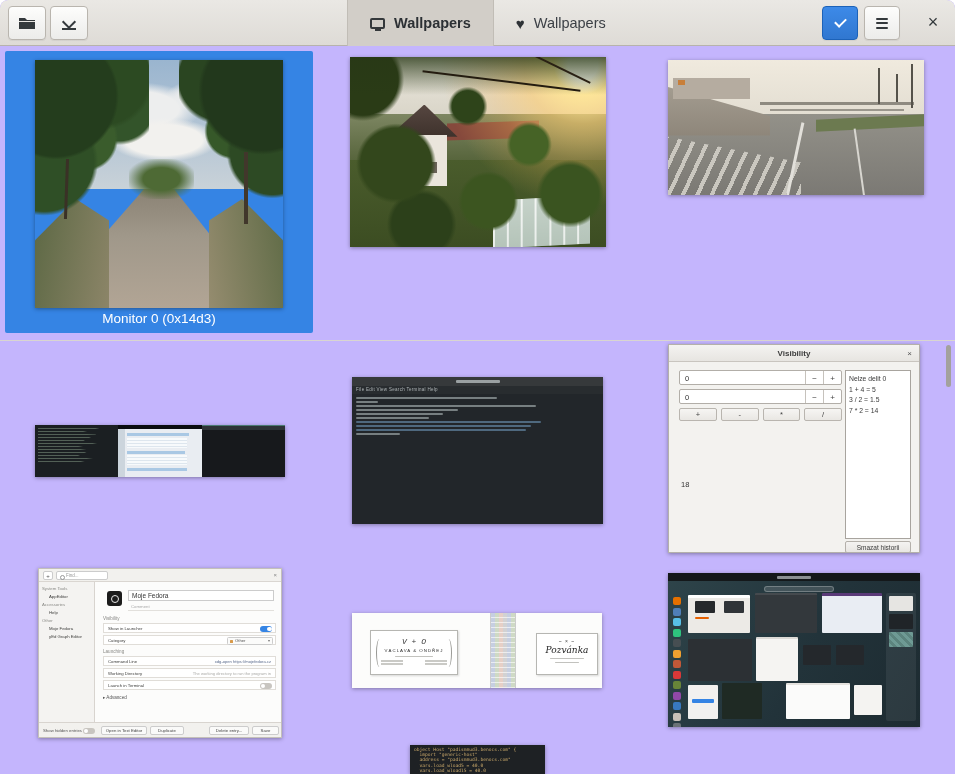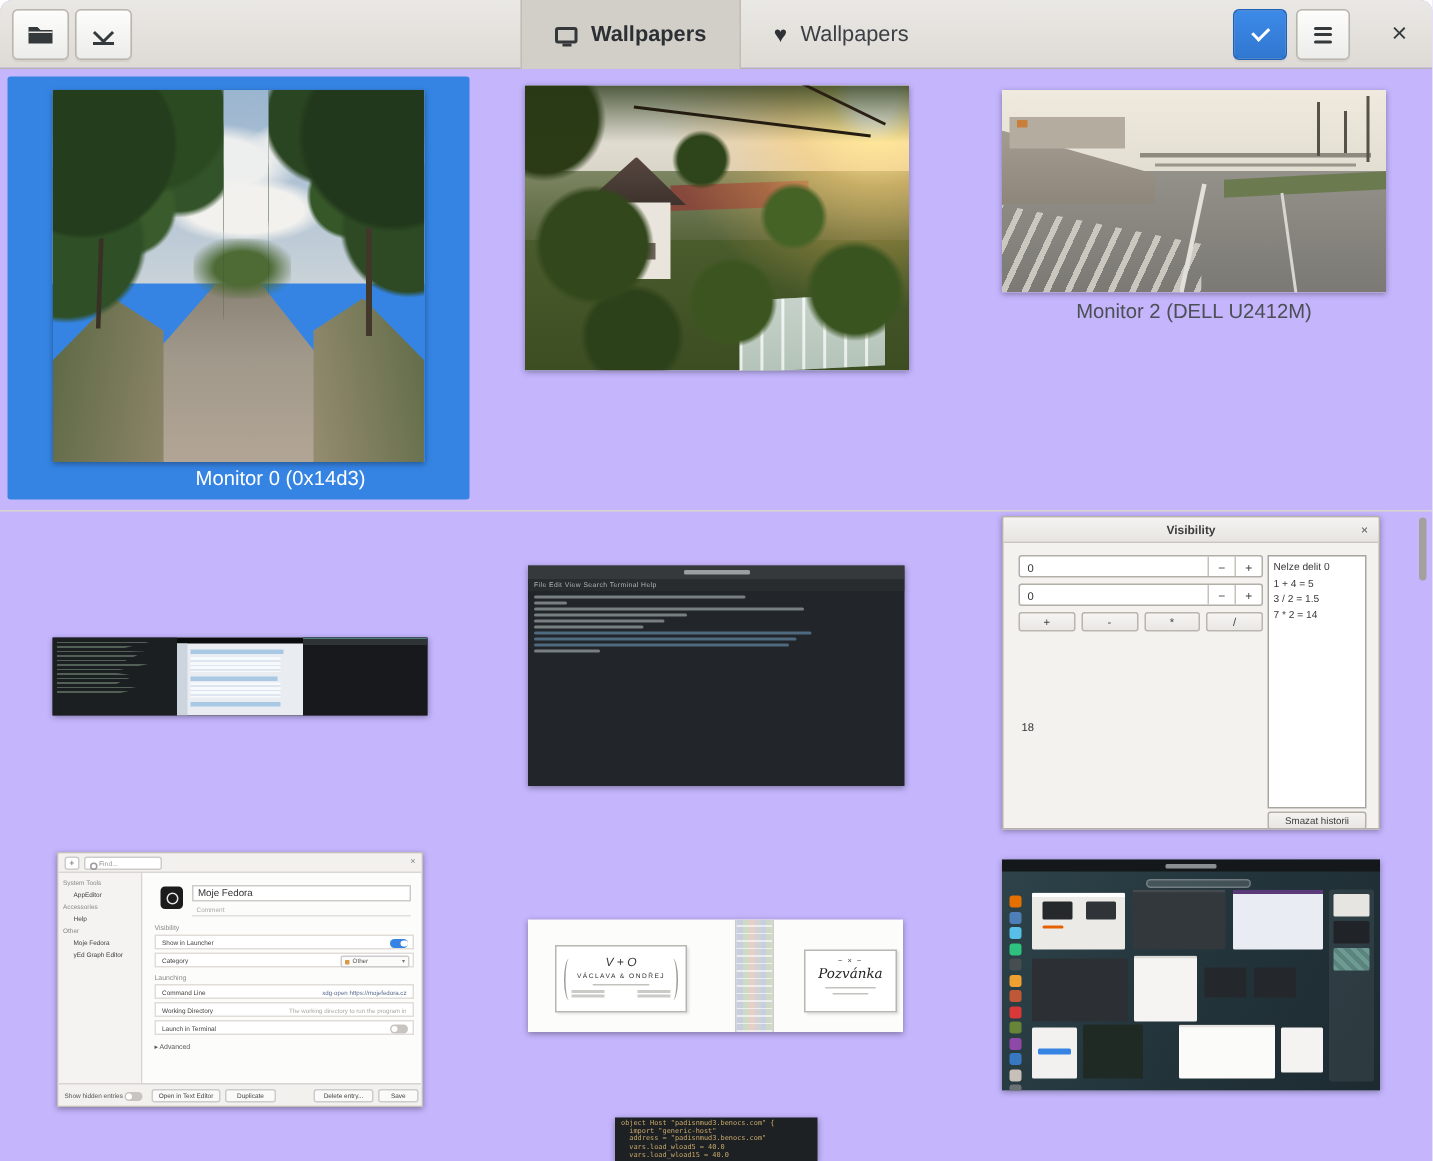--- a/index.html
+++ b/index.html
@@ -26,21 +26,21 @@
   .apply { left:822px; width:36px; background:linear-gradient(#3d8ae8,#3077d0); border-color:#1c62b8; }
   .chk { position:relative; width:11px; height:7px; border-left:2.5px solid #fff; border-bottom:2.5px solid #fff; transform:rotate(-45deg); margin-top:-3px; }
   .menu { left:864px; width:36px; }
   .burger { display:flex; flex-direction:column; gap:2.5px; }
   .burger i { width:12px; height:2px; background:#34393c; border-radius:1px; }
   .close-x { position:absolute; left:919px; top:8px; width:28px; height:28px; display:flex; align-items:center; justify-content:center;
         font-size:18px; color:#34393c; cursor:default; }
 
   
   .mcard { position:absolute; cursor:default; }
-  .mcard.sel { background:#3584e4; border-radius:2px;padding-left:28px; }
+  .mcard.sel { background:#3584e4; border-radius:2px; }
   .mimg { position:absolute; overflow:hidden; box-shadow:0 1px 4px rgba(0,0,0,.35); }
   .mlabel { position:absolute; width:100%; text-align:center; font-size:13.5px; color:#4c4f54; }
   .sel .mlabel { color:#fff; }
   .layer { position:absolute; }
 
   
   .p0sky { left:0; top:0; width:100%; height:52%;
     background:
       radial-gradient(ellipse 70px 28px at 52% 62%, #f2f1ee 55%, rgba(242,241,238,0) 78%),
       radial-gradient(ellipse 90px 36px at 40% 38%, #edeeee 50%, rgba(237,238,238,0) 75%),
@@ -194,21 +194,21 @@
   .td-rval.ph { color:#ababa8; }
   .td-adv { position:absolute; left:8px; font-size:4.6px; color:#555; }
   .td-bb { position:absolute; left:0; bottom:0; width:100%; height:15px; background:#f2f1ee; border-top:1px solid #d8d4cf; }
   .td-bb .lbl { position:absolute; left:4px; top:5px; font-size:4.3px; color:#555; }
   .td-btn { position:absolute; top:3px; height:9px; background:#fafaf9; border:1px solid #ccc; border-radius:2px;
     font-size:4.3px; color:#444; text-align:center; line-height:8px; }
 
   
   .te { background:#fcfcfb; }
   .te-card { position:absolute; background:#fff; border:1px solid #b6b6b2; box-shadow:1px 1px 2px rgba(0,0,0,.15); text-align:center; }
-  .te-init { font-family:Liberation Sans, sans-serif; font-style:italic; font-size:8px; color:#3a3a3a; margin-top:6px; }
+  .te-init { font-family:Liberation Mono, monospace; font-style:italic; font-size:8px; color:#3a3a3a; margin-top:6px; }
   .te-names { font-size:4.4px; letter-spacing:1px; color:#2e2e2e; margin-top:2px; white-space:nowrap; }
   .te-bar { height:1.5px; background:#c2c2be; border-radius:1px; margin:2.5px auto 0; }
   .te-cols { display:flex; justify-content:space-between; padding:3px 10px 0; }
   .te-cols i { display:block; width:22px; height:1.5px; background:#cacac6; margin-bottom:1.5px; }
   .te-laurel { position:absolute; top:8px; width:7px; height:28px; border-left:1px solid #9a9a96; border-radius:50%; }
   .te-laurel.r { border-left:none; border-right:1px solid #9a9a96; }
   .te-tools { position:absolute; left:138px; top:0; width:26px; height:75px; background:#f0f0ee;
     border-left:1px solid #ccc; border-right:1px solid #ccc;
     background-image:
       repeating-linear-gradient(0deg, rgba(255,255,255,.6) 0 1px, transparent 1px 5px),
@@ -318,21 +318,20 @@
         <div class="layer p2bldg"></div>
         <div class="layer p2or"></div>
         <div class="layer p2bridge"></div>
         <div class="layer p2bridge2"></div>
         <div class="layer p2lamp" style="left:82%;top:6%;height:36px"></div>
         <div class="layer p2lamp" style="left:89%;top:10%;height:28px"></div>
         <div class="layer p2lamp" style="left:95%;top:3%;height:44px"></div>
         <div class="layer p2line1"></div>
         <div class="layer p2line2"></div>
       </div>
-      <div class="mlabel" style="top:140px">Monitor 2 (DELL U2412M)</div>
     </div>
   </section>
 
   <div class="sep"></div>
 
   <section>
 
     <div class="thumb ta" style="left:35px;top:425px;width:250px;height:52px">
       <div class="ta-term">
         <div class="ta-lines"></div>

